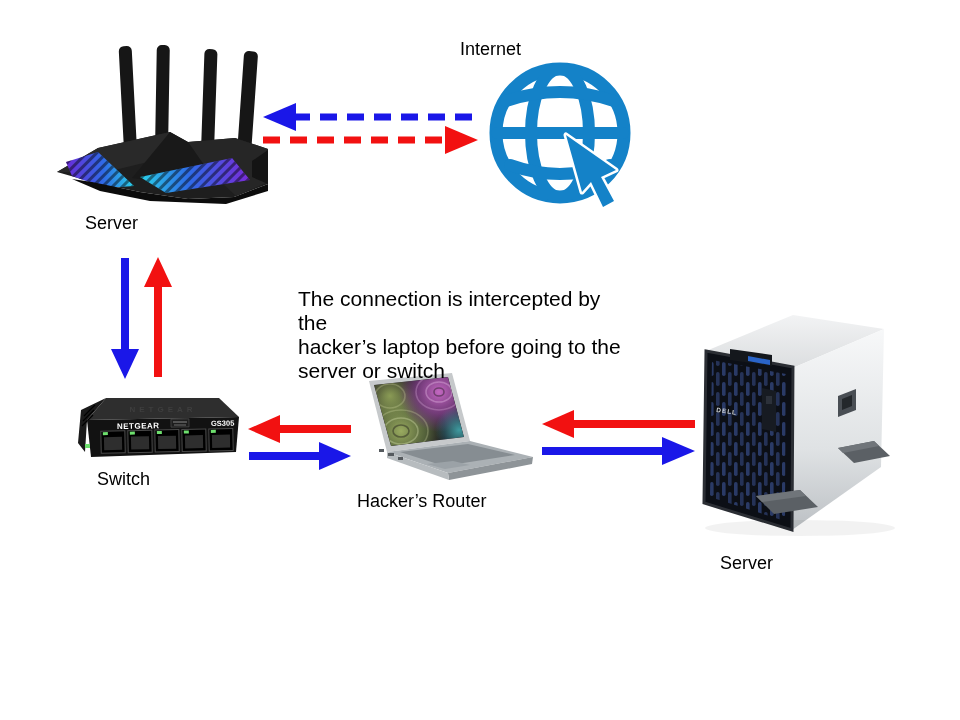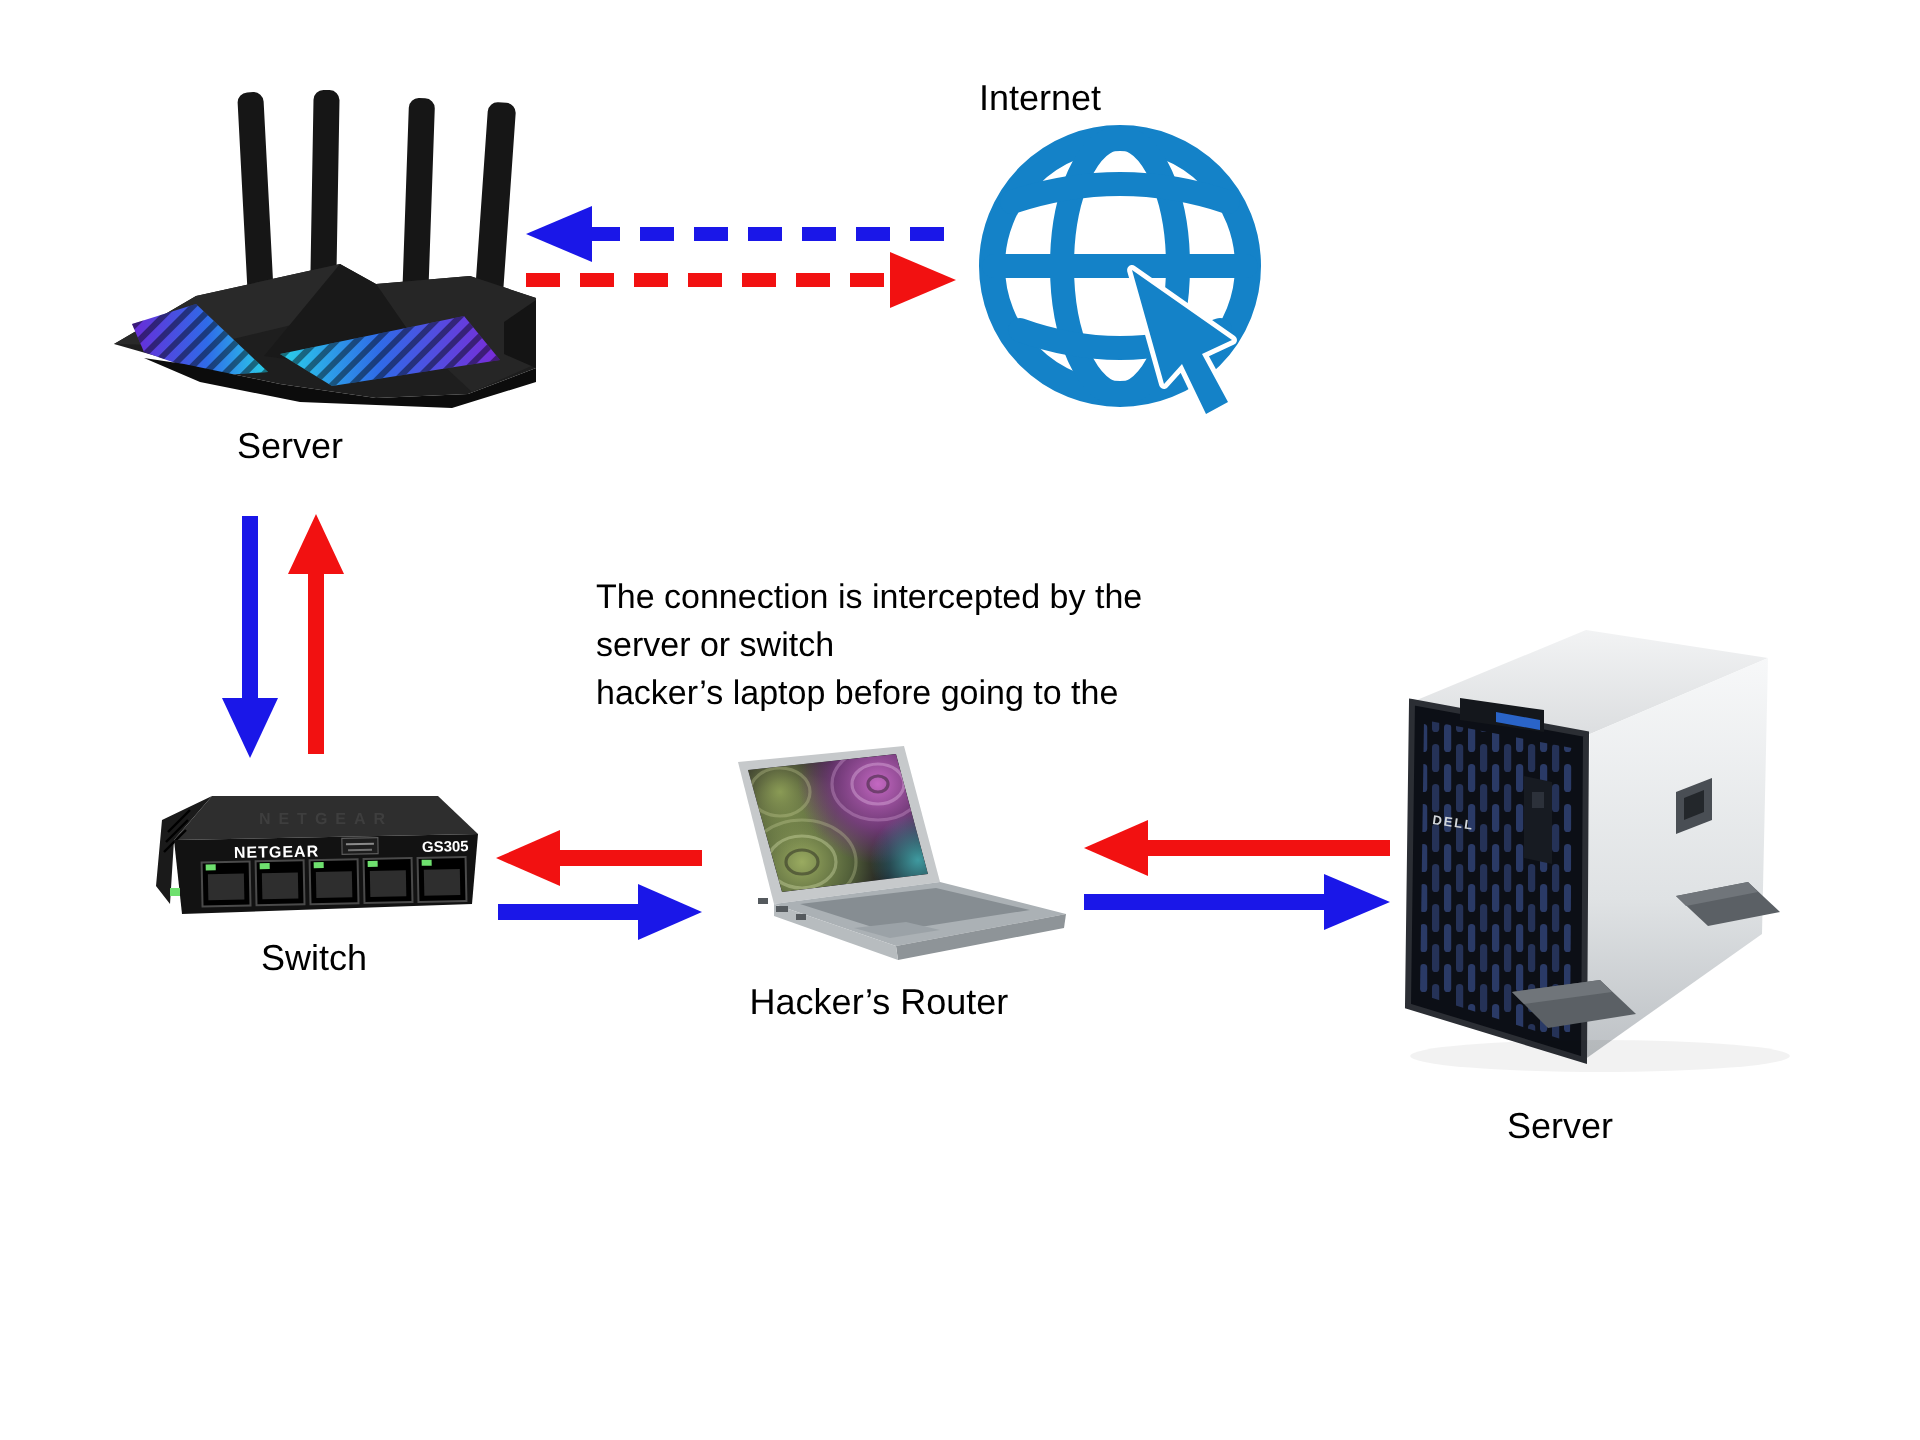--- a/index.html
+++ b/index.html
@@ -1,20 +1,20 @@
 <!DOCTYPE html>
 <html><head>
 <meta charset="utf-8">
 <style>
   html,body{margin:0;padding:0;background:#ffffff;}
   #canvas{position:relative;width:960px;height:720px;background:#ffffff;overflow:hidden;
           font-family:"Liberation Sans","DejaVu Sans",sans-serif;color:#000;}
   #scene{position:absolute;left:0;top:0;}
-  .label{position:absolute;text-align:center;font-size:18px;line-height:20px;color:#000;}
-  .annotation{position:absolute;left:298px;top:287px;width:330px;font-size:17px;line-height:24px;color:#000;}
+  .label{position:absolute;text-align:left;font-size:18px;line-height:20px;color:#000;}
+  .annotation{position:absolute;left:298px;top:287px;width:330px;font-size:21px;line-height:24px;color:#000;}
   .dash{stroke-dasharray:17 10;}
   .arrowline{fill:none;}
   svg text{user-select:none;}
 </style>
 </head>
 <body>
 
 <div id="canvas">
 
   <svg id="scene" width="960" height="720" viewBox="0 0 960 720">
@@ -237,16 +237,16 @@
   </svg>
 
   <div class="label" style="left:85px;top:213px;width:120px;">Server</div>
   <div class="label" style="left:460px;top:39px;width:120px;">Internet</div>
   <div class="label" style="left:97px;top:469px;width:120px;">Switch</div>
   <div class="label" style="left:357px;top:491px;width:165px;">Hacker’s Router</div>
   <div class="label" style="left:720px;top:553px;width:120px;">Server</div>
 
   <div class="annotation">
     <div>The connection is intercepted by the</div>
+    <div>hacker’s laptop before going to the</div>
     <div>server or switch</div>
-    <div>hacker’s laptop before going to the</div>
   </div>
 </div>
 
 </body></html>

